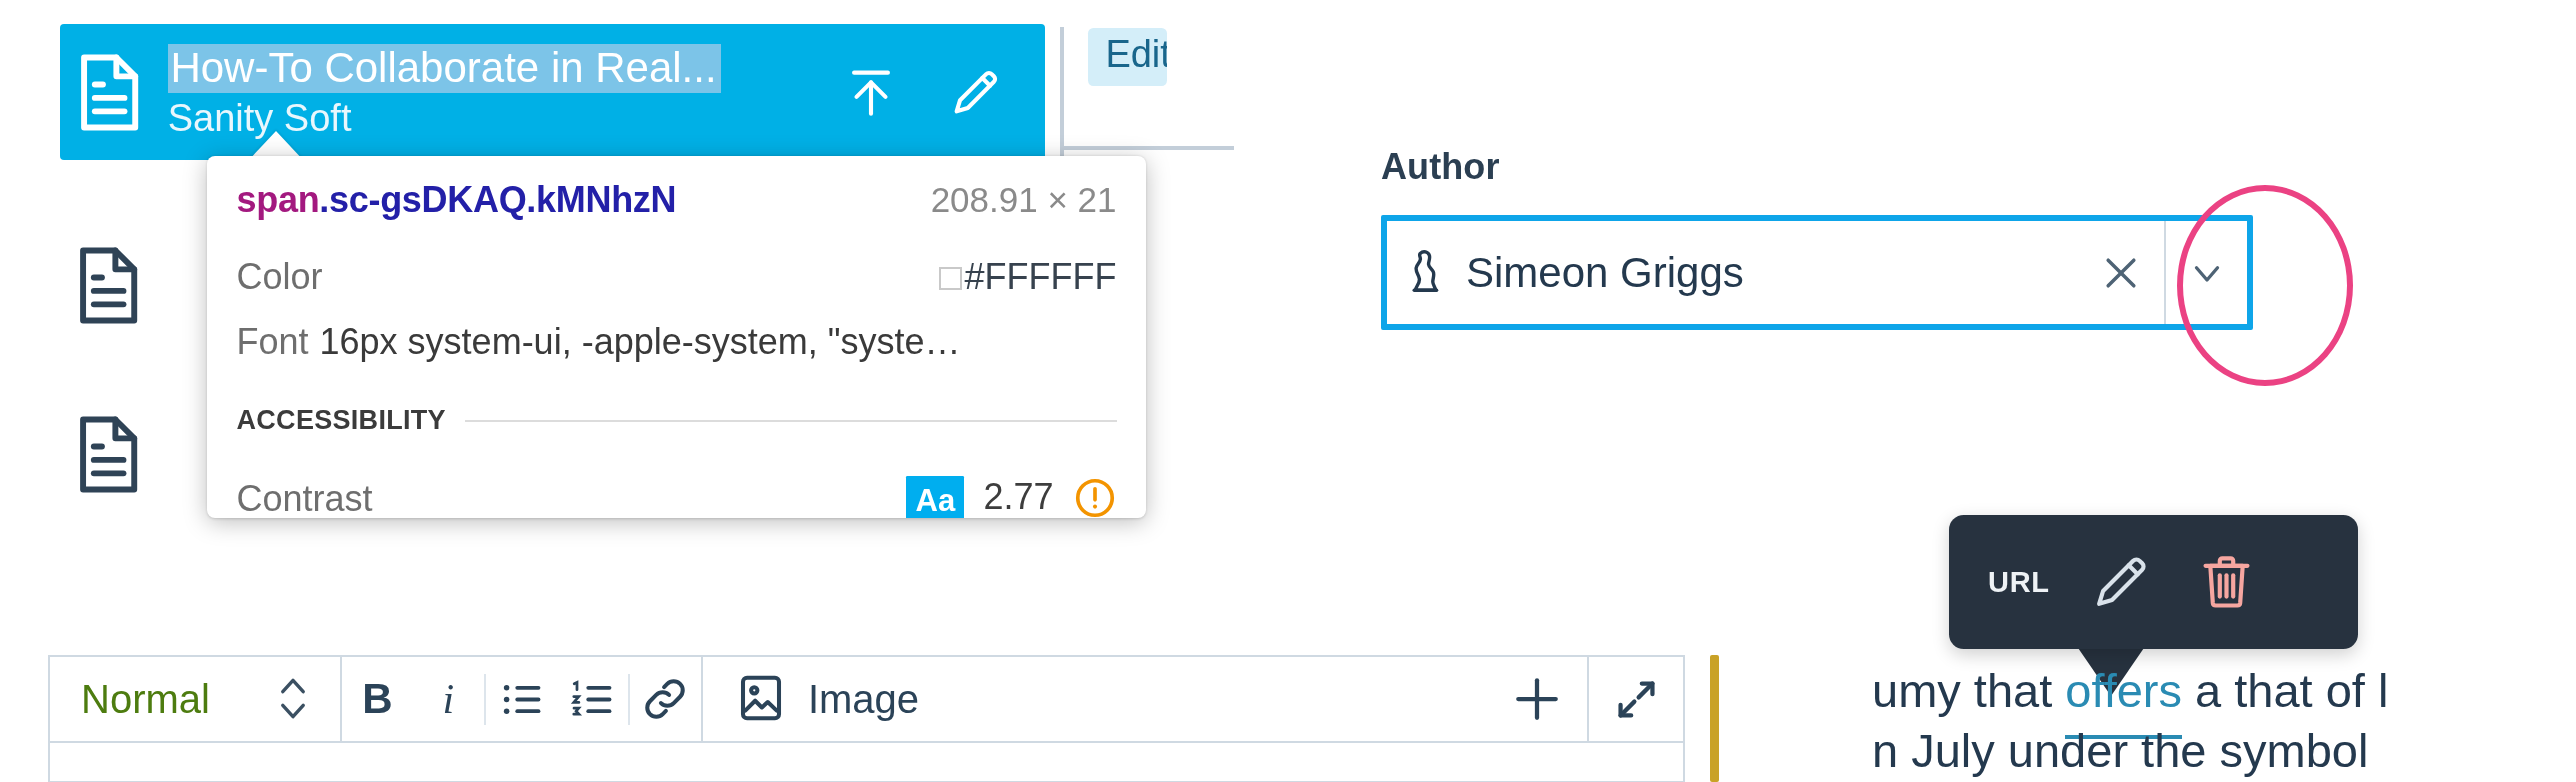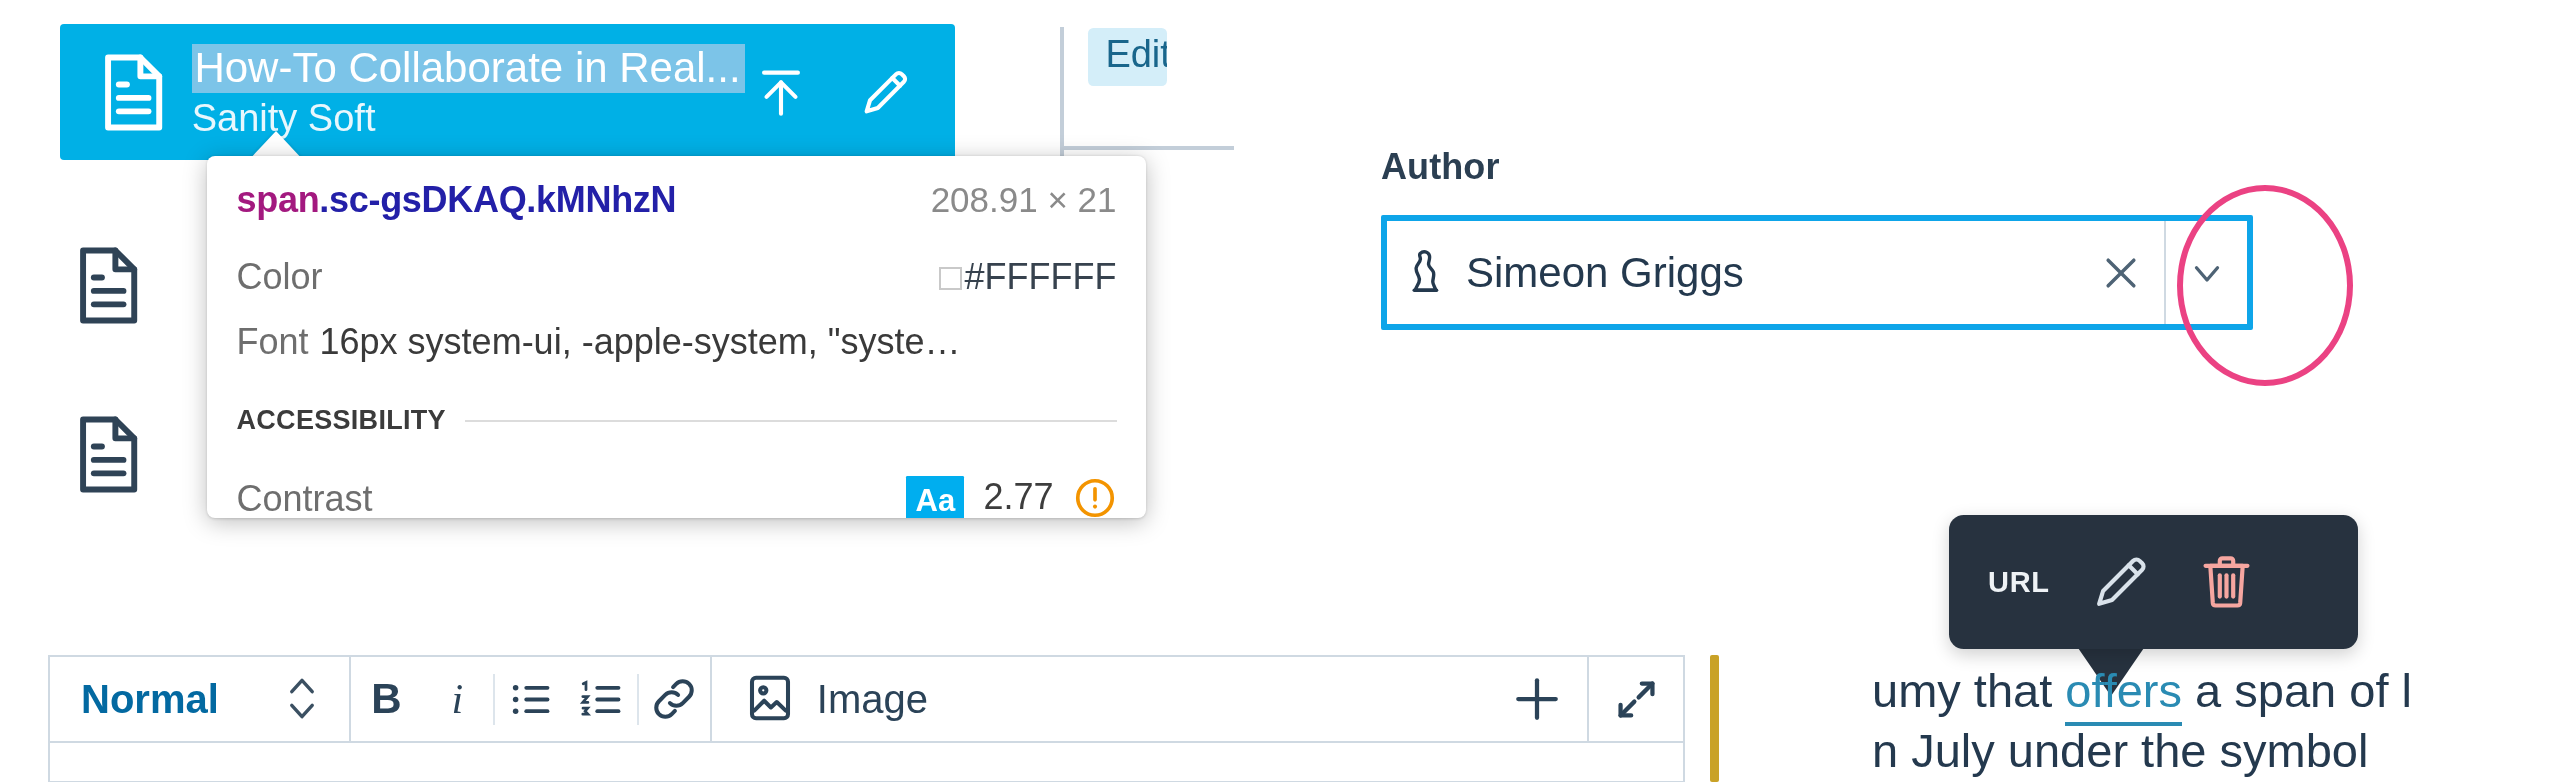--- a/index.html
+++ b/index.html
@@ -11,21 +11,21 @@
   }
   #root { position: relative; width: 2576px; height: 783px; }
 
   
   .doc-list { position: absolute; left: 0; top: 0; width: 1060px; height: 537px; }
   .doc-row {
     position: absolute; left: 59px; width: 986px; height: 136px;
     display: flex; align-items: center;
     border-radius: 4px;
   }
-  .doc-row.selected { background: #00B0E6; left: 60px; width: 895px; padding-left: 24px; }
+  .doc-row.selected { background: #00B0E6; left: 60px; width: 985px; }
   .doc-icon { width: 101px; display: flex; align-items: center; justify-content: center; flex: 0 0 101px; }
   .doc-text { flex: 1 1 auto; min-width: 0; padding-left: 6.7px; }
   .doc-title {
     font-size: 42px; line-height: 1.18; white-space: nowrap; overflow: hidden;
     color: #ffffff; display: inline-block;
   }
   .doc-title .sel { background: #7CC4E8; padding: 1.3px 4px 4px 2.7px; }
   .doc-subtitle { font-size: 38px; color: #e8f7fd; line-height: 1.15; margin-top: 1.3px; white-space: nowrap; }
   .doc-actions { display: flex; align-items: center; gap: 47px; padding-right: 40px; }
   .doc-actions svg { display: block; }
@@ -107,35 +107,35 @@
   .url-text { font-size: 29px; color: #eef2f5; font-weight: bold; letter-spacing: 0.7px; }
   .url-tail {
     position: absolute; left: 2076px; top: 645px; width: 0; height: 0;
     border-left: 35px solid transparent; border-right: 35px solid transparent;
     border-top: 51px solid #27323F;
   }
 
   
   .body-text { position: absolute; left: 1872px; top: 661px; width: 711px; overflow: hidden; }
   .body-line { font-size: 47px; line-height: 1.28; color: #24394e; white-space: nowrap; }
-  .link-word { color: #2A8BB3; border-bottom: 4.7px solid #2A8BB3; padding-bottom: 5px; }
+  .link-word { color: #2A8BB3; border-bottom: 4.7px solid #2A8BB3; padding-bottom: 18px; }
 
   
   .toolbar {
     position: absolute; left: 48px; top: 655px; width: 1637px; height: 86px;
     border: 2px solid #cfd9e2; border-bottom: none; background: #ffffff;
     display: flex; align-items: stretch;
   }
   .toolbar-body { position: absolute; left: 48px; top: 741px; width: 1637px; height: 42px;
     border: 2px solid #cfd9e2; border-top: 2px solid #cfd9e2; background: #ffffff; }
   .tb-group { display: flex; align-items: center; height: 100%; }
   .tb-sep-strong { width: 2px; background: #cfd9e2; align-self: stretch; }
   .tb-sep-light { width: 2px; background: #dde5ec; height: 51px; align-self: center; }
   .tb-style { display: flex; align-items: center; gap: 64px; padding: 0 28px 0 31px; height: 100%; }
-  .tb-style-label { font-size: 40px; color: #0369a1; font-weight: bold; }
+  .tb-style-label { font-size: 40px; color: #4d7c0f; }
   .tb-btn { display: flex; align-items: center; justify-content: center; min-width: 71px; height: 100%; }
   .tb-bold { font-size: 42px; font-weight: bold; color: #2b4358; }
   .tb-italic { font-size: 42px; font-style: italic; color: #2b4358; font-family: "Liberation Serif", serif; }
   .tb-image { display: flex; align-items: center; gap: 20px; padding: 0 31px; height: 100%; }
   .tb-image-label { font-size: 40px; color: #2b4358; }
   .tb-spacer { flex: 1 1 auto; }
   .gold-bar { position: absolute; left: 1710px; top: 655px; width: 8.7px; height: 127px; background: #C9A227; border-radius: 2px; }
 </style>
 </head>
 <body>
@@ -291,21 +291,21 @@
         <path d="M9.6 6.4V4.6a0.9 0.9 0 0 1 0.9-0.9h3a0.9 0.9 0 0 1 0.9 0.9v1.8"></path>
         <path d="M6.2 6.4h11.6l-0.9 13.3a1 1 0 0 1-1 0.9H8.1a1 1 0 0 1-1-0.9z"></path>
         <line x1="9.6" y1="9.8" x2="9.6" y2="17.4"></line>
         <line x1="12" y1="9.8" x2="12" y2="17.4"></line>
         <line x1="14.4" y1="9.8" x2="14.4" y2="17.4"></line>
       </svg>
     </span>
   </div>
 
   <div class="body-text">
-    <div class="body-line"><span>umy that </span><span class="link-word">offers</span><span> a span of l</span></div>
+    <div class="body-line"><span>umy that </span><span class="link-word">offers</span><span> a that of l</span></div>
     <div class="body-line">n July under the symbol</div>
   </div>
 
   <div class="toolbar">
 
     <div class="tb-style">
       <span class="tb-style-label">Normal</span>
       <span>
         <svg width="38" height="59" viewBox="0 0 16 26" fill="none" stroke="#3b5062" stroke-width="1.5" stroke-linecap="round" stroke-linejoin="round">
           <polyline points="3.5,10 8,5 12.5,10"></polyline>

